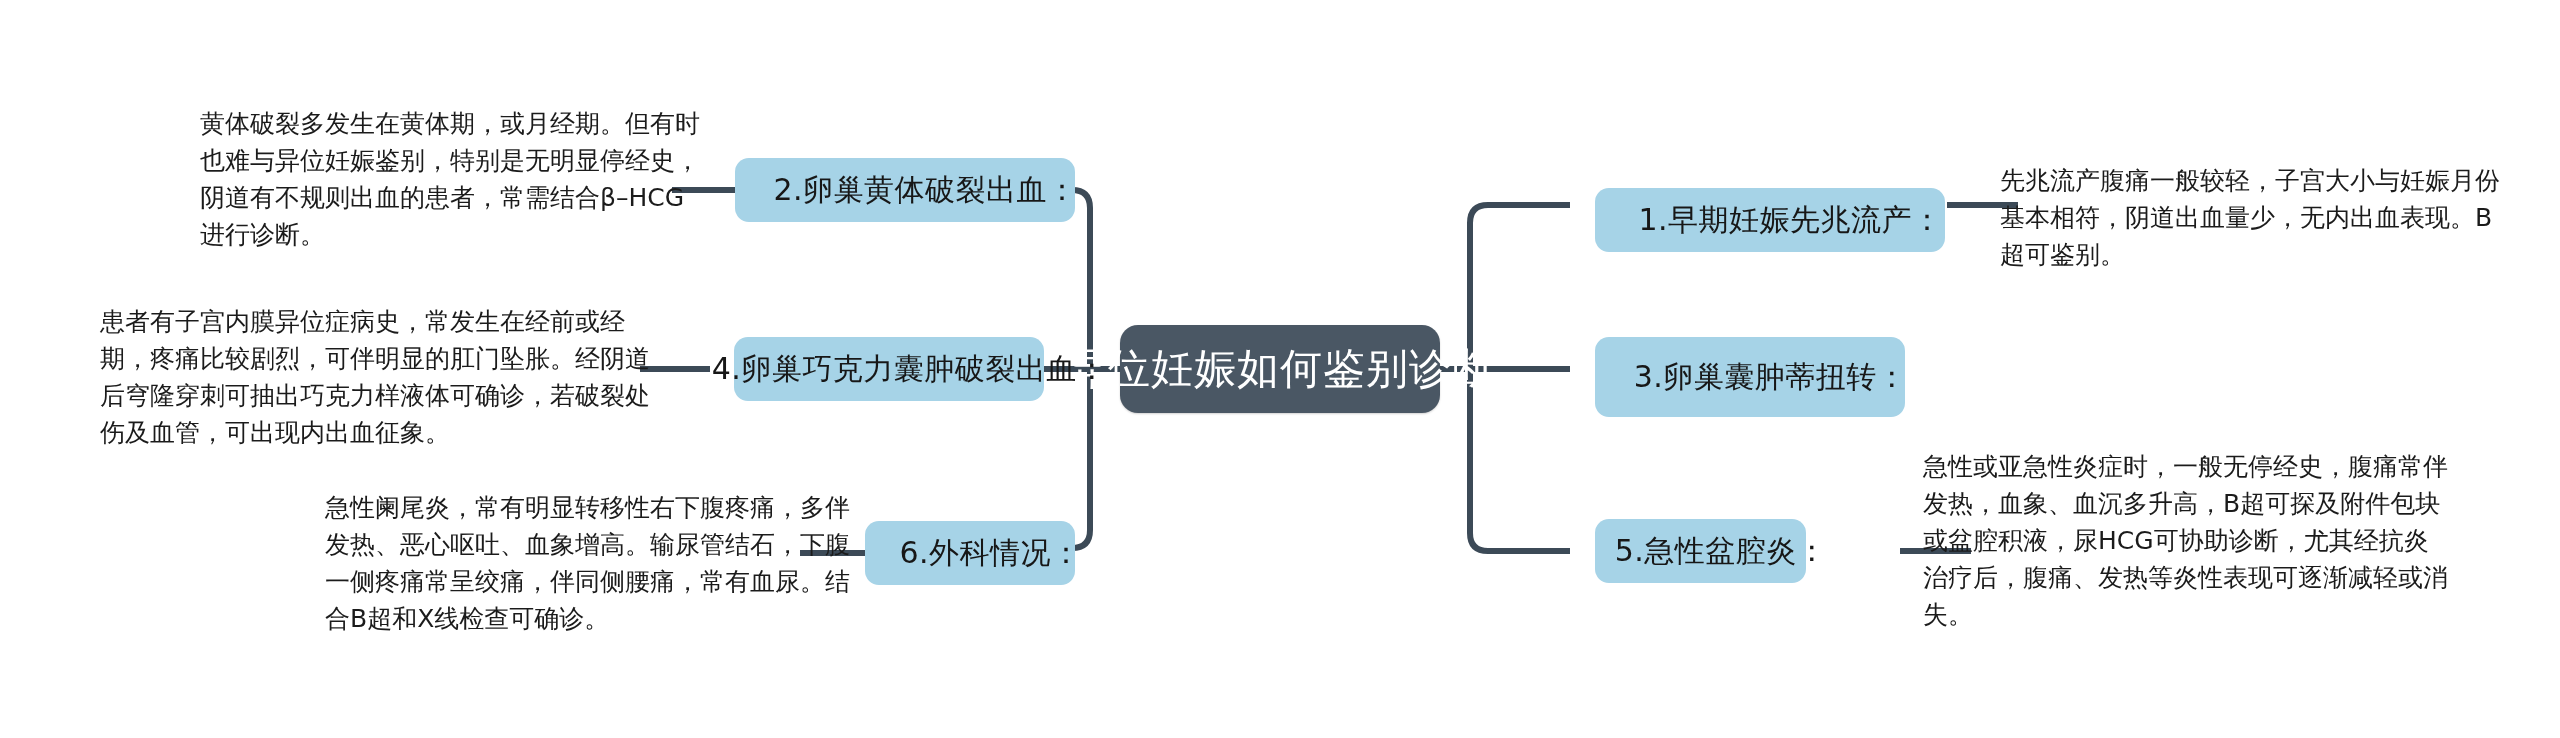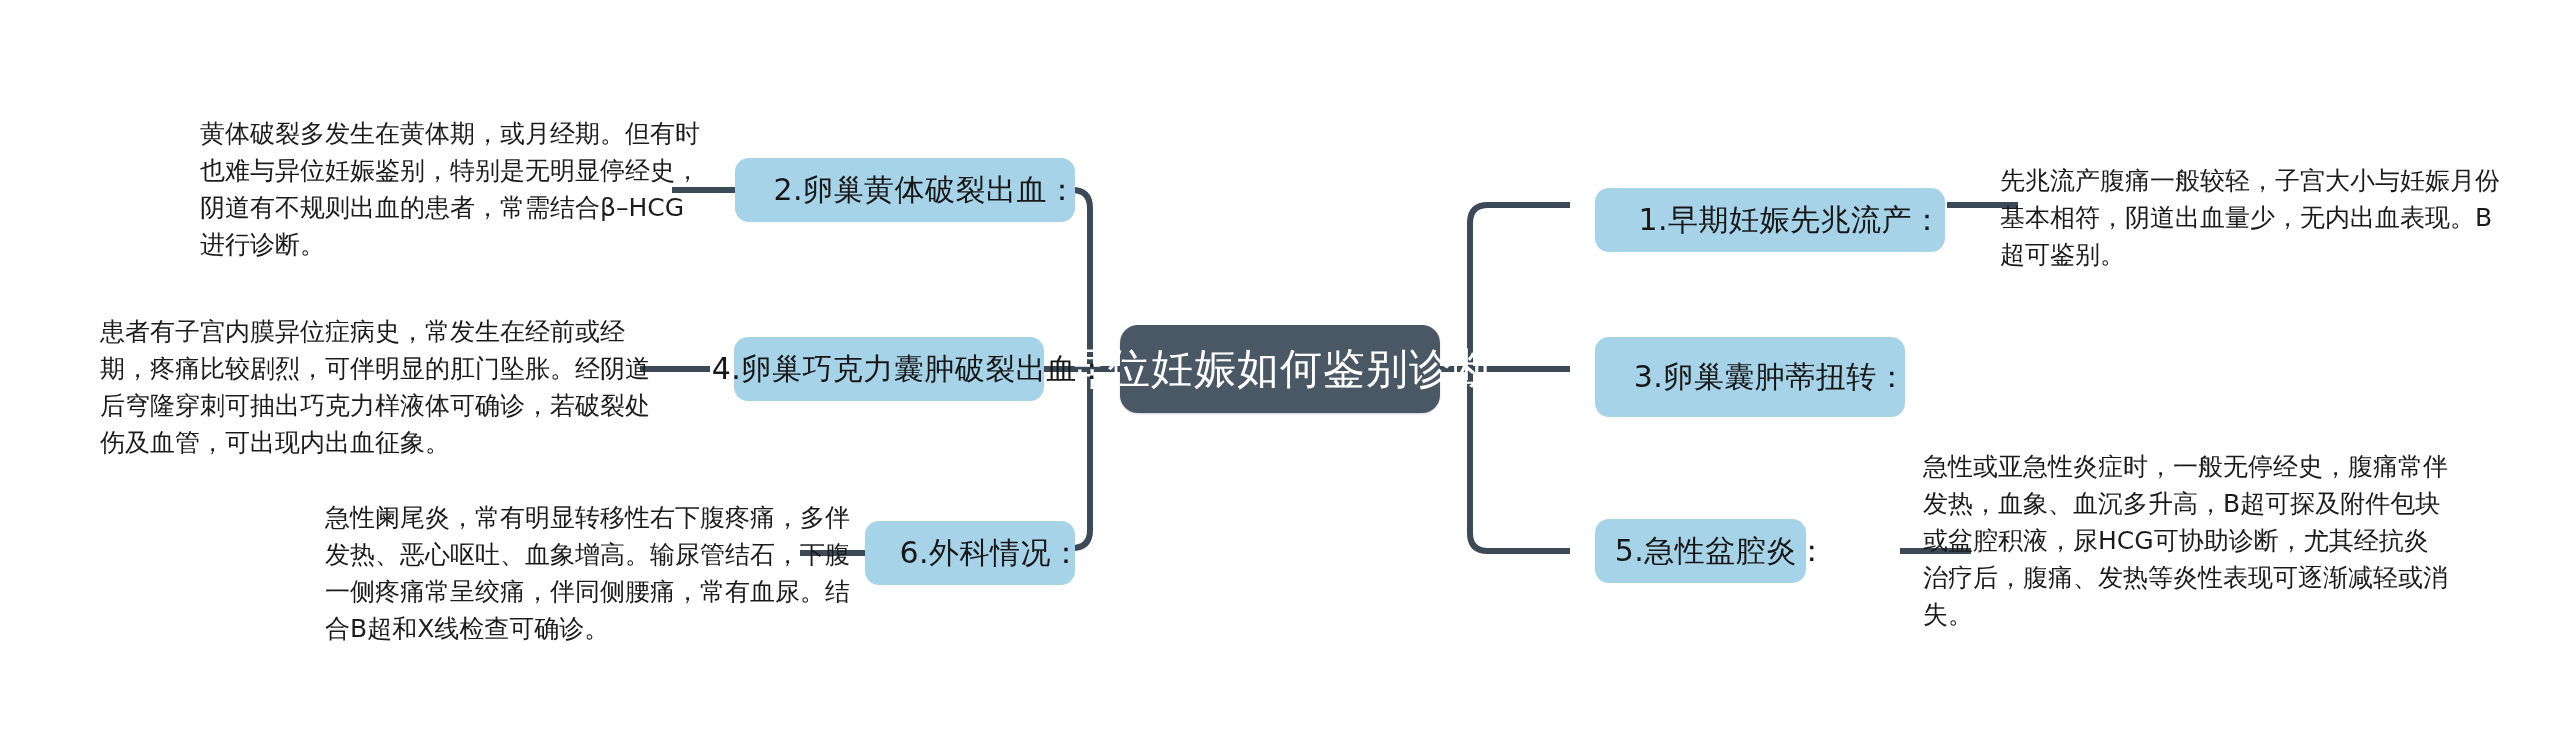--- a/index.html
+++ b/index.html
@@ -56,21 +56,21 @@
 
   
   .desc {
     position: absolute;
     color: #1b1b1b;
     font-size: 25px;
     line-height: 37px;
     z-index: 2;
   }
   .desc-right { text-align: left; }
-  .desc-left  { text-align: left; margin-top: 10px; }
+  .desc-left  { text-align: left; }
 </style>
 </head>
 <body>
 
 <div id="canvas">
 
   <svg id="wires" viewBox="0 0 2560 738" xmlns="http://www.w3.org/2000/svg">
     <g fill="none" stroke="#3c4a57" stroke-width="6" stroke-linecap="butt">
 
       <path d="M 1120 369 L 1070 369"></path>

